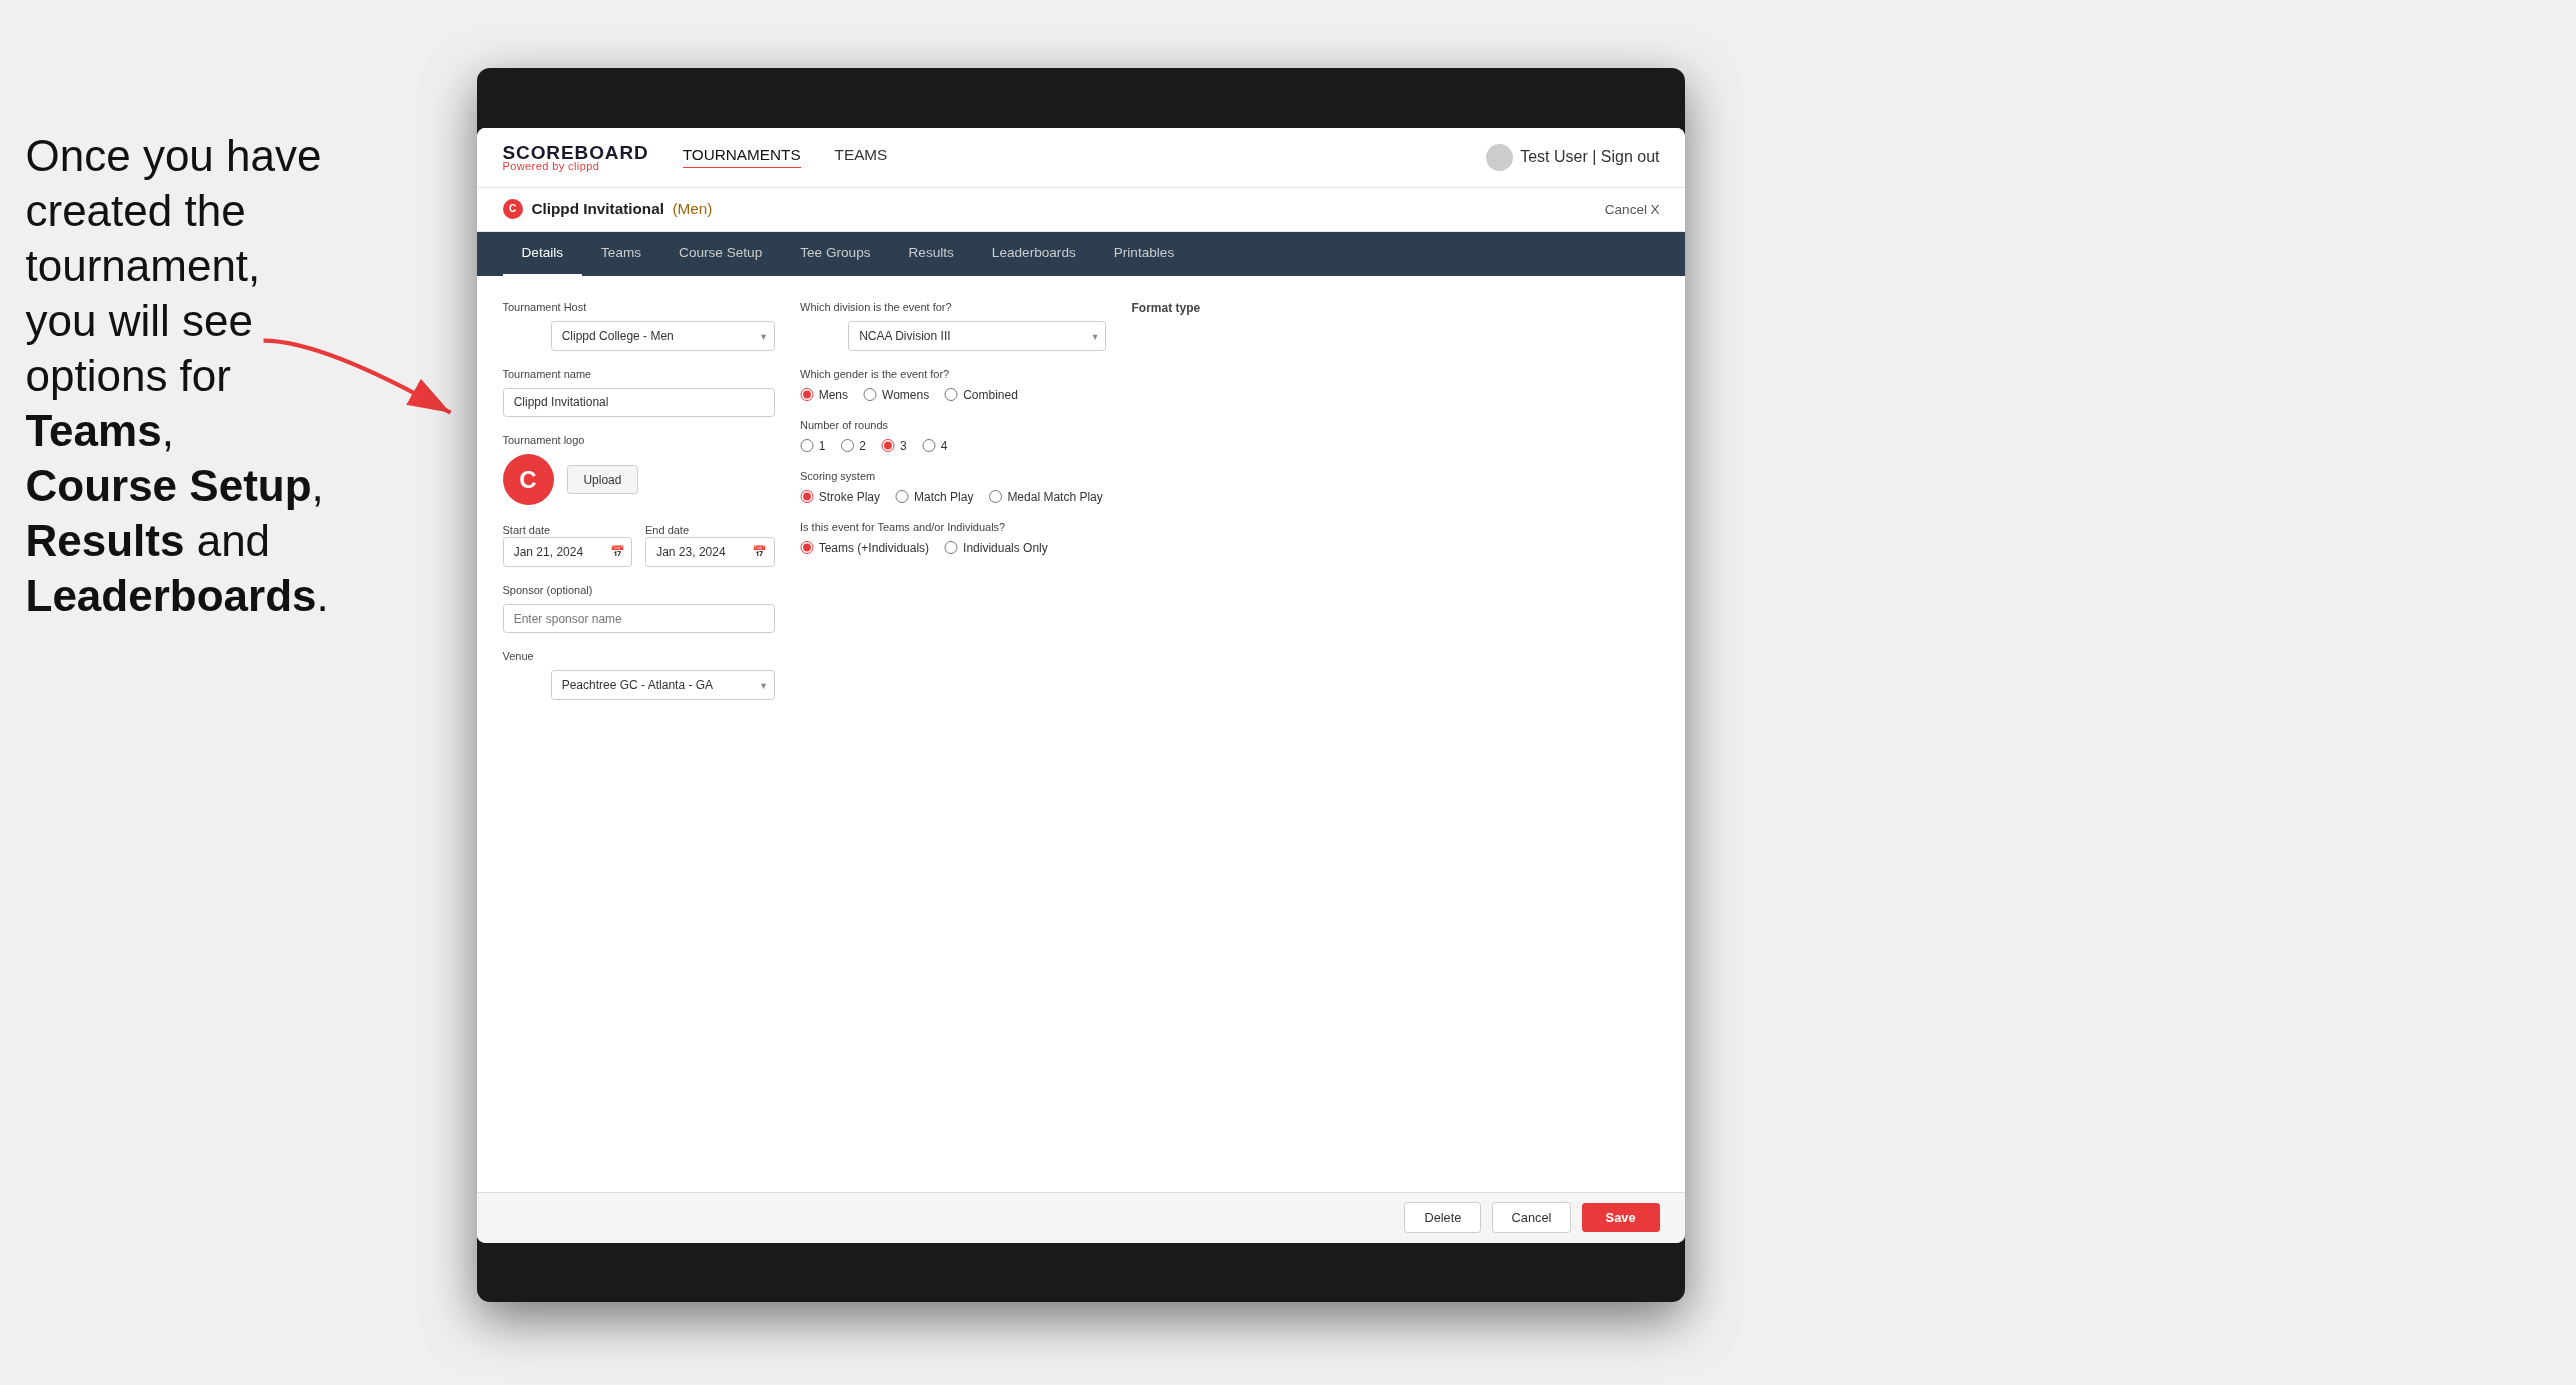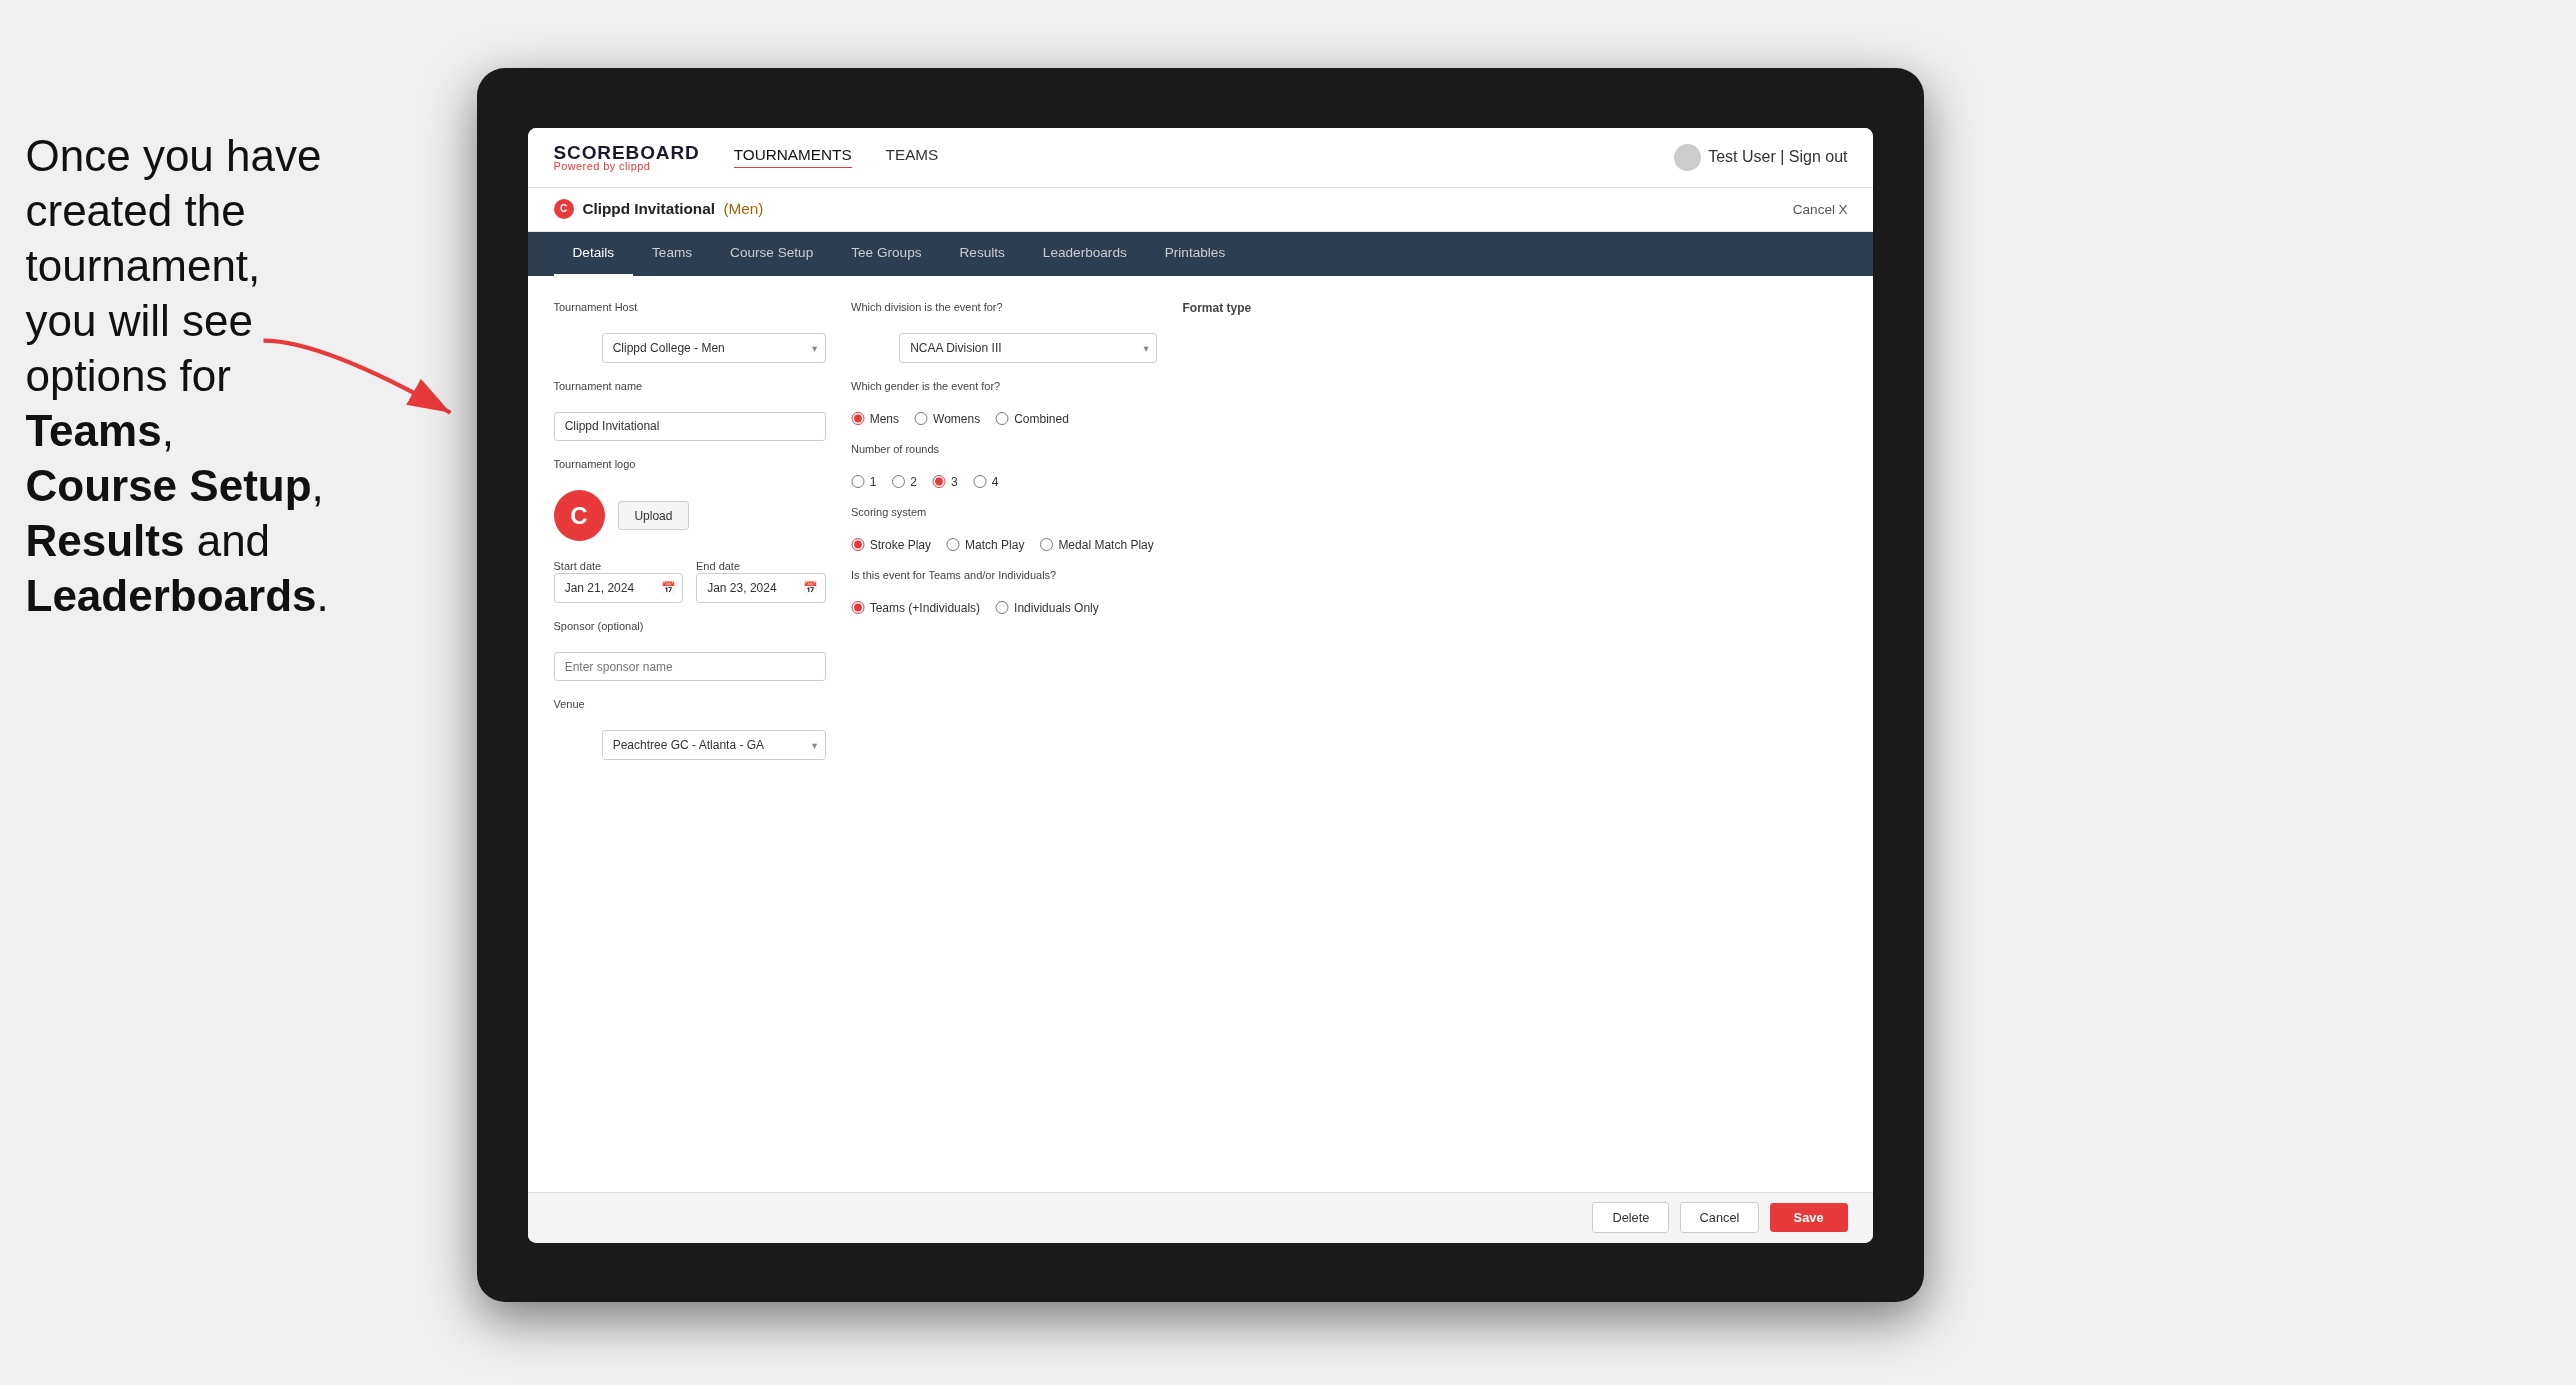--- a/index.html
+++ b/index.html
@@ -25,24 +25,24 @@
     }
     .left-text strong {
       font-weight: 800;
     }
 
     
     .tablet {
       position: absolute;
       left: 477px;
       top: 68px;
-      width: 1447px;
+      width: 1208px;
       height: 1234px;
       background: #1a1a1a;
-      border-radius: 28px;
+      border-radius: 13px;
       box-shadow: 0 17px 51px rgba(0,0,0,0.5);
       display: flex;
       align-items: center;
       justify-content: center;
     }
     .tablet-screen {
       width: 1345px;
       height: 1115px;
       background: #fff;
       border-radius: 8.5px;
@@ -217,21 +217,21 @@
       flex: 0 0 238px;
       display: flex;
       flex-direction: column;
       gap: 10.2px;
     }
 
     
     .field-group {
       display: flex;
       flex-direction: column;
-      gap: 20px;
+      gap: 8px;
     }
     .field-label {
       font-size: 11px;
       color: #444;
       font-weight: 500;
     }
     .field-input {
       border: 0.9px solid #ccc;
       border-radius: 3.4px;
       padding: 6.8px 10.2px;

